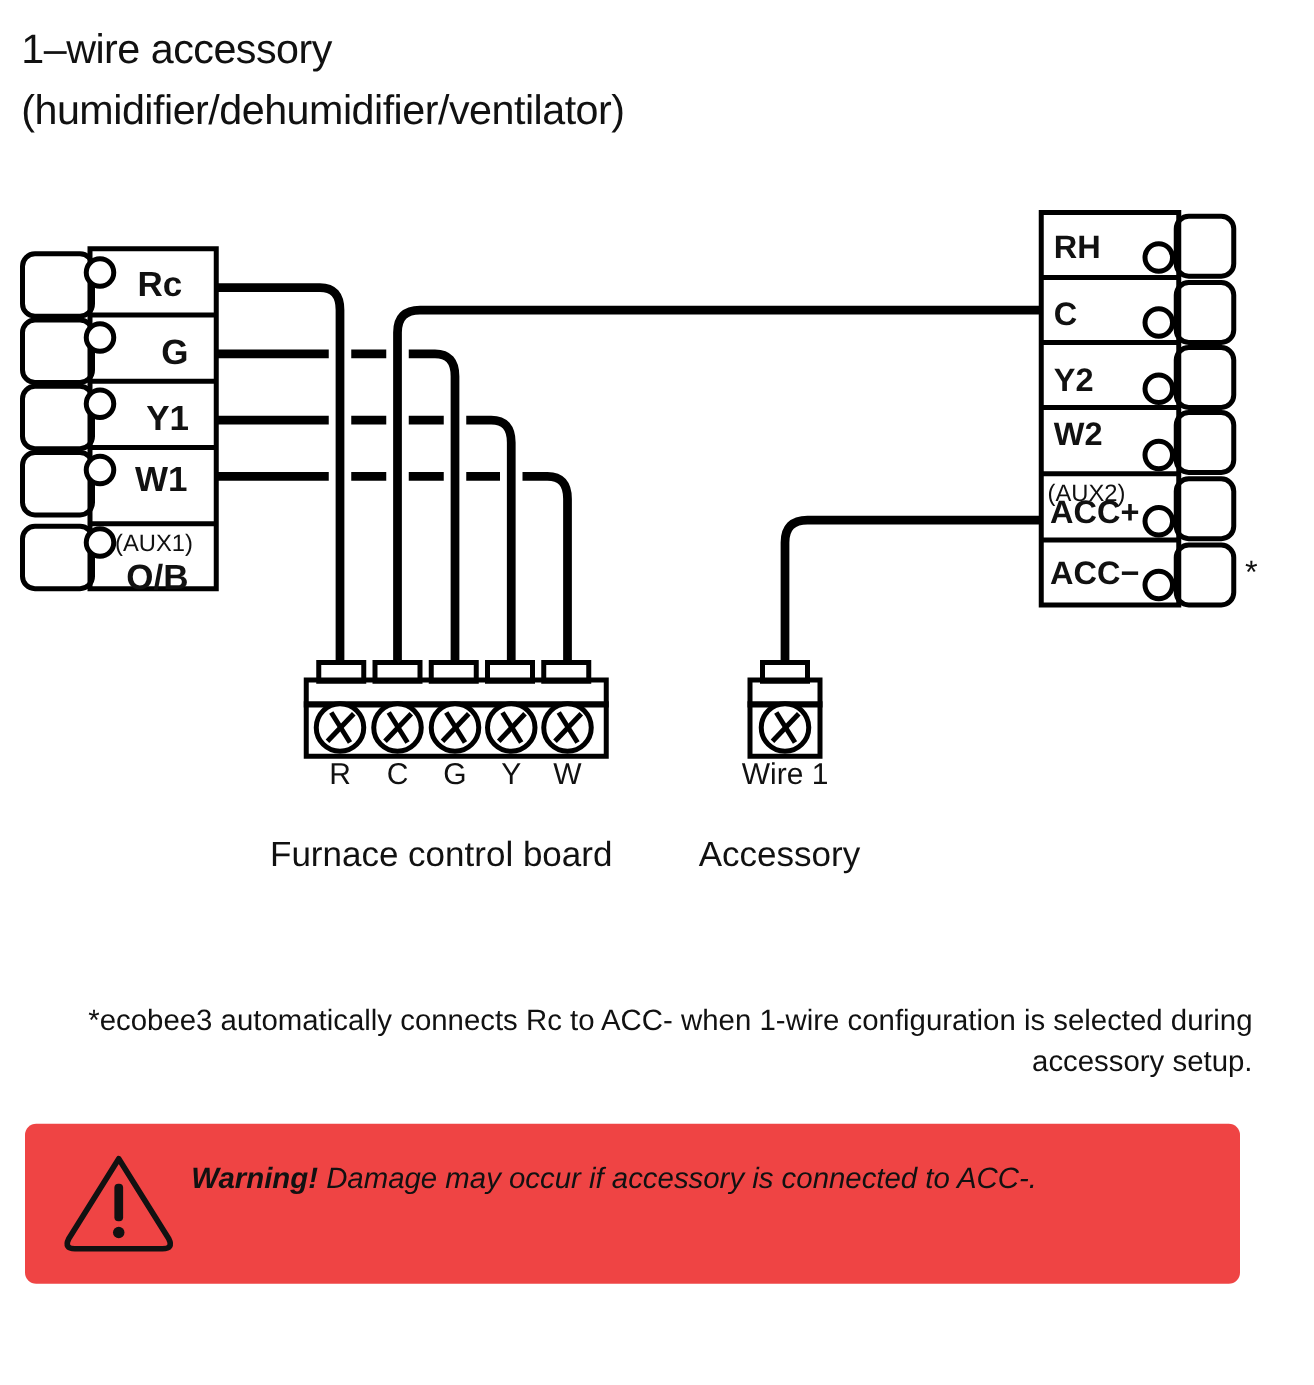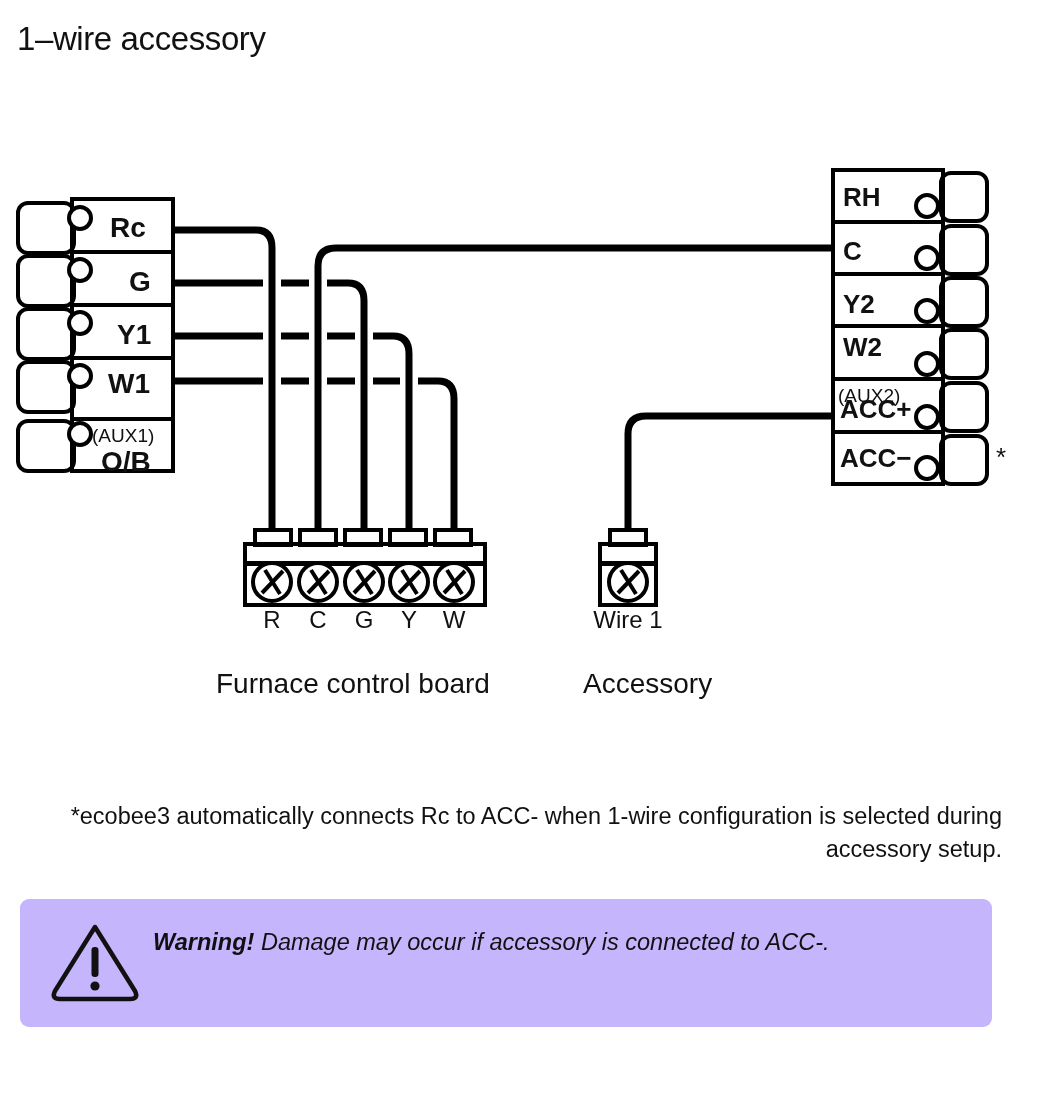--- a/index.html
+++ b/index.html
@@ -90,21 +90,21 @@
     text-align: right;
   }
 
   
   #warning-panel {
     position: absolute;
     left: 20px;
     top: 899px;
     width: 972px;
     height: 128px;
-    background: #c4b5fd;
+    background: #ef4444;
     border-radius: 9px;
   }
   #warning-icon {
     position: absolute;
     left: 30px;
     top: 22px;
     width: 90px;
     height: 84px;
   }
   #warning-text {
@@ -119,20 +119,21 @@
   #warning-text b {
     font-weight: bold;
     font-style: italic;
   }
 </style>
 </head>
 <body>
 
 <div id="title-block">
   <div class="line">1–wire accessory</div>
+  <div class="line">(humidifier/dehumidifier/ventilator)</div>
 </div>
 
 <div id="diagram">
   <svg width="1051" height="1108" viewBox="0 0 1051 1108" xmlns="http://www.w3.org/2000/svg">
 
     <g fill="none" stroke="#000" stroke-width="4">
 
       <rect x="18" y="203" width="56" height="50" rx="10" ry="10"></rect>
       <rect x="18" y="256" width="56" height="50" rx="10" ry="10"></rect>
       <rect x="18" y="309" width="56" height="50" rx="10" ry="10"></rect>
@@ -271,21 +272,21 @@
 
 <div class="board-pin-label" style="left:252px; top:608px; width:40px;">R</div>
 <div class="board-pin-label" style="left:298px; top:608px; width:40px;">C</div>
 <div class="board-pin-label" style="left:344px; top:608px; width:40px;">G</div>
 <div class="board-pin-label" style="left:389px; top:608px; width:40px;">Y</div>
 <div class="board-pin-label" style="left:434px; top:608px; width:40px;">W</div>
 
 <div class="board-pin-label" style="left:578px; top:608px; width:100px;">Wire 1</div>
 
 <div class="caption" style="left:216px; top:670px;">Furnace control board</div>
-<div class="caption" style="left:559px; top:670px;margin-left:24px;">Accessory</div>
+<div class="caption" style="left:559px; top:670px;">Accessory</div>
 
 <div id="footnote">*ecobee3 automatically connects Rc to ACC- when 1-wire configuration is selected during accessory setup.</div>
 
 <div id="warning-panel">
   <div id="warning-icon">
     <svg width="90" height="84" viewBox="0 0 90 84" xmlns="http://www.w3.org/2000/svg">
       <path d="M45 6 L85 70 Q89 78 80 78 L10 78 Q1 78 5 70 Z" fill="none" stroke="#111" stroke-width="4.5" stroke-linejoin="round"></path>
       <rect x="41.5" y="26" width="7" height="30" rx="3.2" fill="#111"></rect>
       <circle cx="45" cy="65" r="4.6" fill="#111"></circle>
     </svg>

